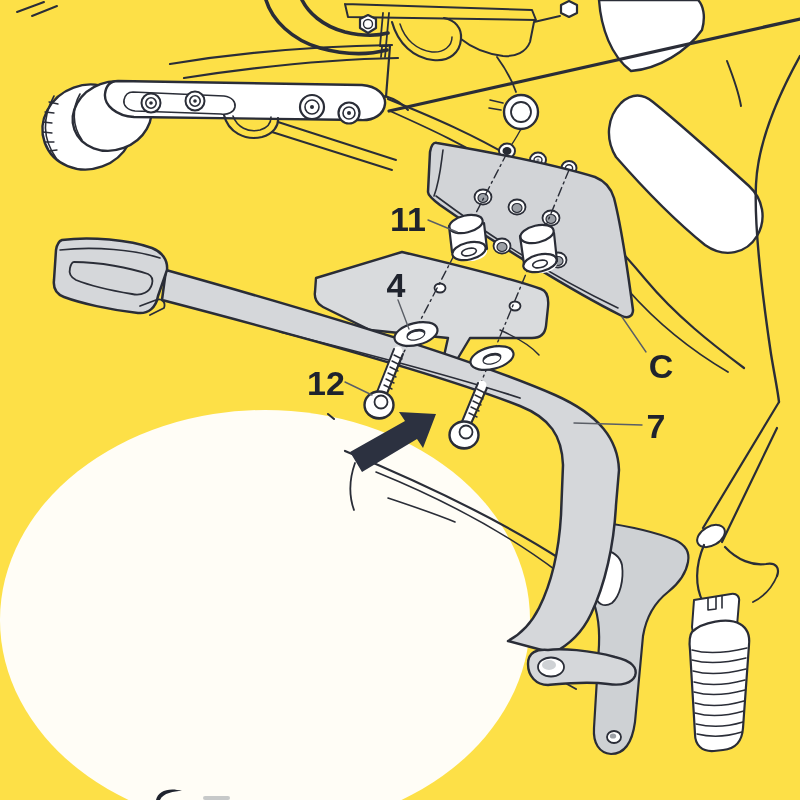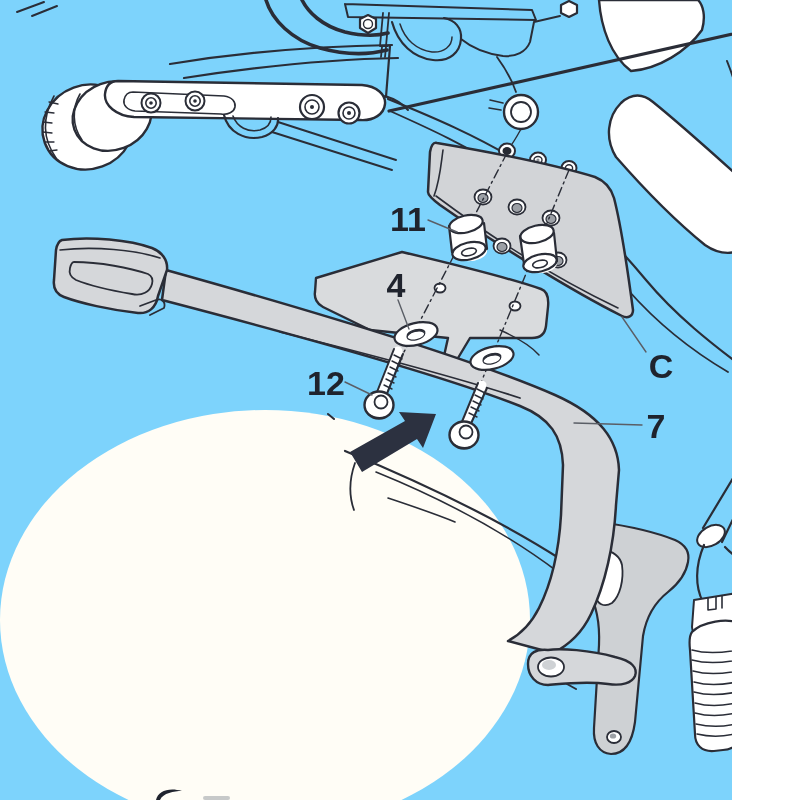--- a/index.html
+++ b/index.html
@@ -1,16 +1,16 @@
 <!DOCTYPE html>
 <html><head>
 <meta charset="utf-8">
 <style>
   html,body{margin:0;padding:0;background:#ffffff;}
-  .stage{position:relative;width:732px;height:800px;background:#7dd3fc;overflow:hidden;
+  .stage{position:relative;width:800px;height:800px;background:#fde047;overflow:hidden;
          font-family:"Liberation Sans", sans-serif;}
   svg{display:block;}
   .callout{font-family:"Liberation Sans","DejaVu Sans",sans-serif;font-weight:bold;
            font-size:34px;fill:#1f232d;}
 </style>
 </head>
 <body>
 
 <div class="stage">
 <svg width="800" height="800" viewBox="0 0 800 800" xmlns="http://www.w3.org/2000/svg" stroke-linecap="round" stroke-linejoin="round">

